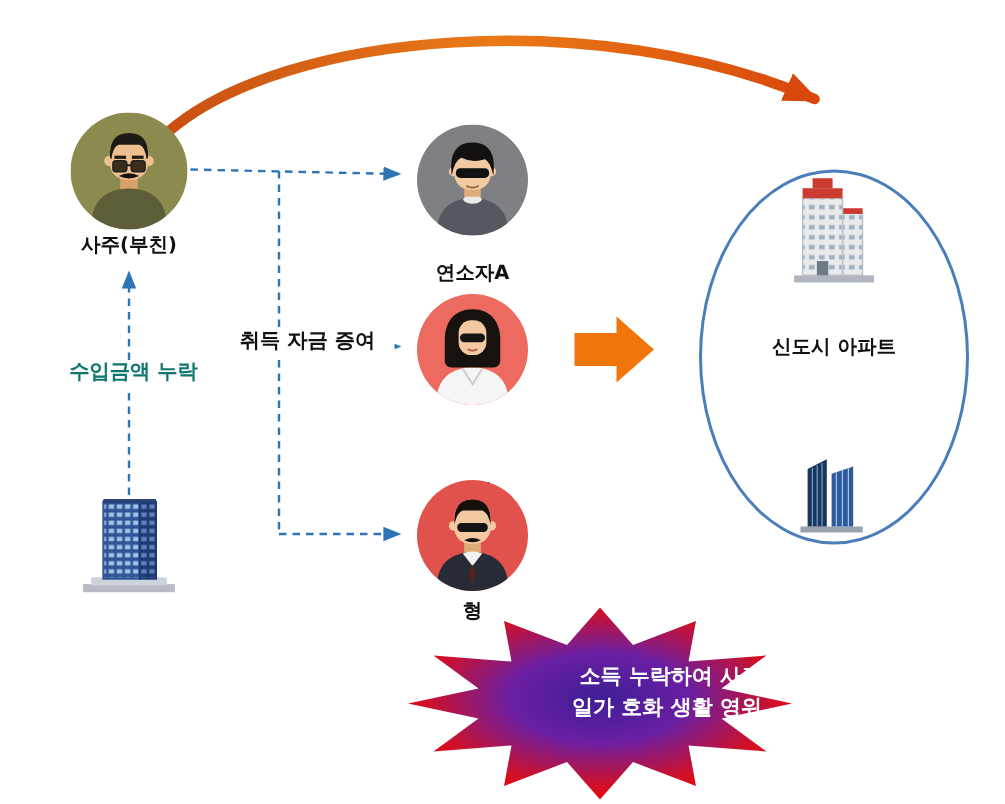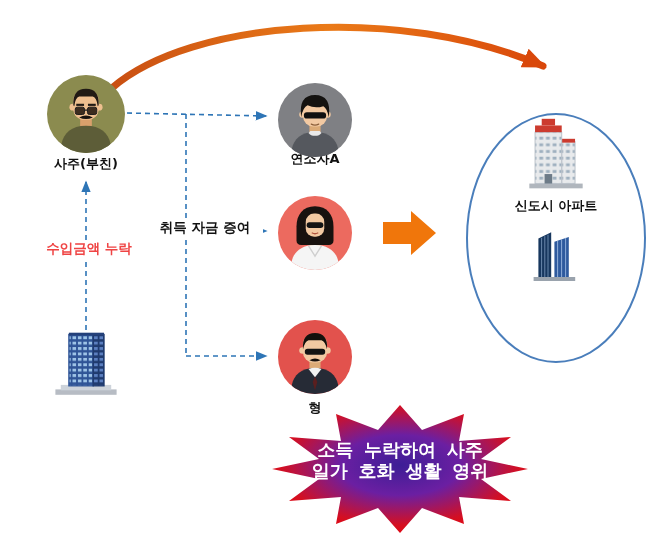--- a/index.html
+++ b/index.html
@@ -1,35 +1,35 @@
 <!DOCTYPE html>
 <html><head>
 <meta charset="utf-8">
 <style>
   html,body { margin:0; padding:0; }
   body { font-family:"DejaVu Sans","Liberation Sans",sans-serif; background:#fff; }
   #canvas { position:relative; width:670px; height:536px; background:#fff; overflow:hidden;border-radius:11px; }
   .lbl { position:absolute; font-weight:bold; font-size:13px; color:#111; text-align:center; line-height:1.15; }
   .lbl.onwhite { background:#fff; padding:1px 2px; }
-  .lbl.red { color:#ef4444; }
+  .lbl.red { color:#0f766e; }
   .lbl.blue { color:#2b2bc4; }
   #connectors { position:absolute; left:0; top:0; z-index:1; pointer-events:none; }
   .avatar { position:absolute; z-index:2; }
   .icon-wrap { position:absolute; z-index:2; }
   #assets-ellipse {
     position:absolute; left:466px; top:113px; width:180px; height:250px;
     border:2px solid #4a7ebb; border-radius:50%; background:#fff; z-index:2;
-    display:flex; flex-direction:column; align-items:center; justify-content:flex-start;
+    display:flex; flex-direction:column; align-items:center; justify-content:space-between;
     box-sizing:border-box; gap:2px;
   }
   #assets-ellipse .lbl-in { font-weight:bold; font-size:13px; color:#111; text-align:center; }
   #burst-wrap { position:absolute; left:268px; top:402px; width:264px; height:134px; z-index:3; }
   #burst-text {
     position:absolute; left:292px; top:441px; width:216px; z-index:4;
-    color:#fff; font-weight:bold; font-size:18px; text-align:center; line-height:21px;font-family:Liberation Mono, monospace;
+    color:#fff; font-weight:bold; font-size:14px; text-align:right; line-height:21px;
   }
 </style>
 </head>
 <body>
 
 <div id="canvas">
 
   <svg id="connectors" width="670" height="536" viewBox="0 0 670 536">
     <defs>
       <marker id="mblue" markerWidth="9" markerHeight="8" refX="6.5" refY="3" orient="auto">
@@ -122,21 +122,21 @@
         <path d="M33 54 a8 6 0 0 0 14 0 l-2 -2 -10 0 z" fill="#e9e9e9"></path>
         <circle cx="26.5" cy="34" r="3.5" fill="#f2c9a2"></circle>
         <circle cx="53.5" cy="34" r="3.5" fill="#f2c9a2"></circle>
         <rect x="27" y="16" width="26" height="31" rx="11" fill="#f2c9a2"></rect>
         <path d="M25 37 q-3 -24 15 -24 q18 0 15 24 q-2 -10 -6 -12 q-9 3 -17 -1 q-5 2 -7 13 z" fill="#141210"></path>
         <rect x="28" y="31.5" width="24" height="7" rx="3.2" fill="#111"></rect>
         <path d="M36 44.5 q4 2 8 0" stroke="#8c5f3a" stroke-width="1.4" fill="none" stroke-linecap="round"></path>
       </g>
     </svg>
   </div>
-  <div class="lbl" style="left:275px; top:152px; width:80px;">연소자A</div>
+  <div class="lbl" style="left:275px; top:176px; width:80px;">연소자A</div>
 
   <div class="avatar" style="left:278px; top:196px; width:74px; height:74px;">
     <svg width="74" height="74" viewBox="0 0 80 80">
       <defs>
           <clipPath id="mclip">
             <circle cx="40" cy="40" r="40"></circle>
           </clipPath>
         </defs>
       <circle cx="40" cy="40" r="40" fill="#ec6a5f"></circle>
       <g clip-path="url(#mclip)">

